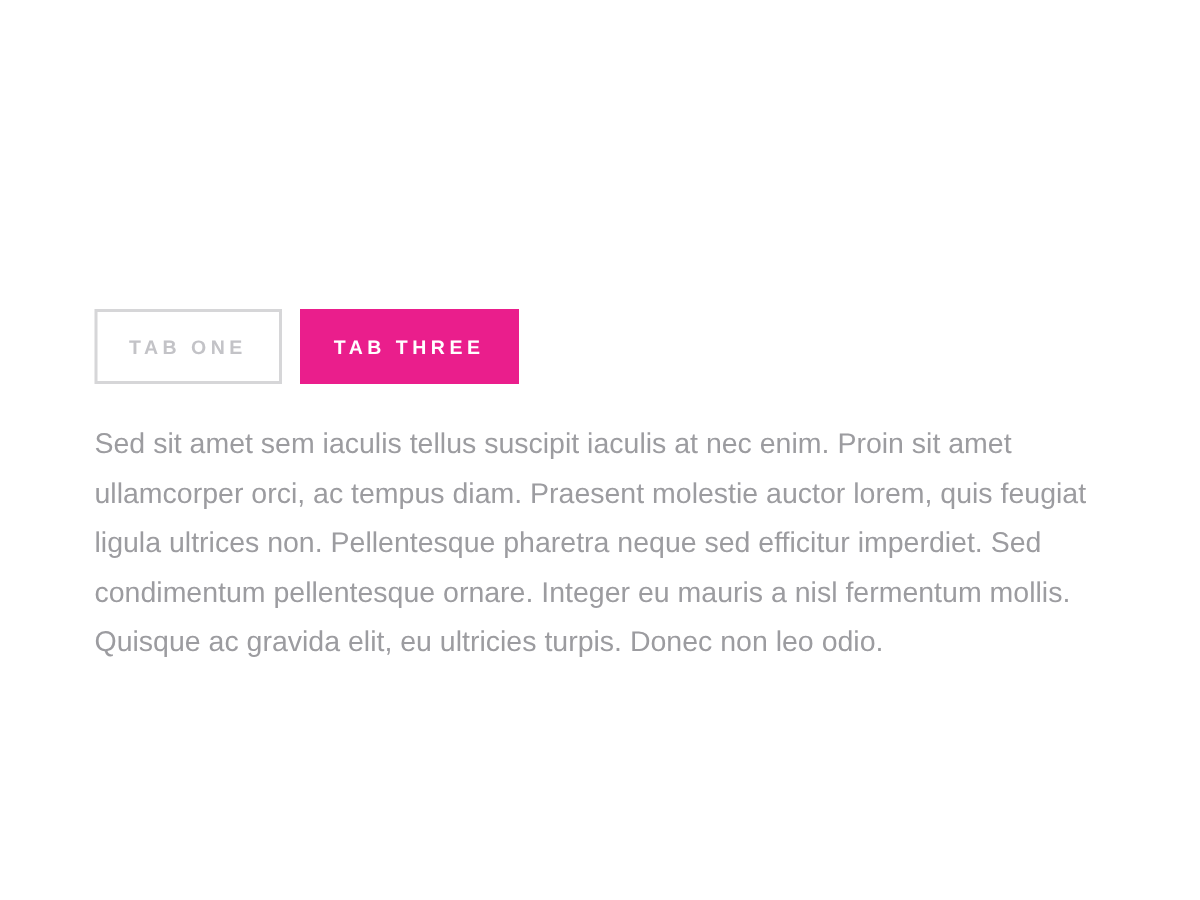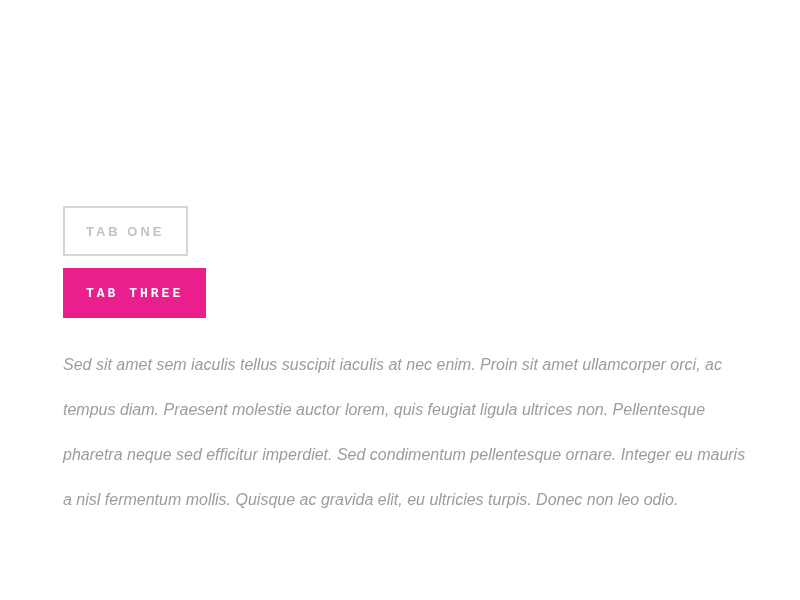--- a/index.html
+++ b/index.html
@@ -17,23 +17,22 @@
     background: var(--page-bg);
     font-family: "Liberation Sans", sans-serif;
     overflow: hidden;
   }
   .content {
     padding: 206px 0 0 63px;
     width: 760px;
   }
   .tab-row {
     display: flex;
-    align-items: flex-start;
+    align-items: center;
     gap: 12px;
-    flex-direction: column;
   }
   .tab {
     height: 50px;
     display: inline-flex;
     align-items: center;
     justify-content: center;
     padding: 0 21px;
     border: 2px solid var(--inactive-tab-border);
     background: transparent;
     color: var(--inactive-tab-text);
@@ -42,29 +41,27 @@
     font-weight: bold;
     letter-spacing: 3px;
     text-transform: uppercase;
     white-space: nowrap;
     cursor: pointer;
   }
   .tab.active {
     border-color: var(--active-tab-bg);
     background: var(--active-tab-bg);
     color: var(--active-tab-text);
-    font-family: Liberation Mono, monospace;
   }
   .tab-panel-text {
     margin-top: 24px;
     width: 692px;
-    font-size: 16px;
-    line-height: 45px;
+    font-size: 19px;
+    line-height: 33px;
     color: var(--paragraph-text);
-    font-style: italic;
   }
 </style>
 </head>
 <body>
 
 <div class="content">
   <div class="tab-row" role="tablist">
     <button class="tab" role="tab" aria-selected="false">TAB ONE</button>
     <button class="tab active" role="tab" aria-selected="true">TAB THREE</button>
   </div>

